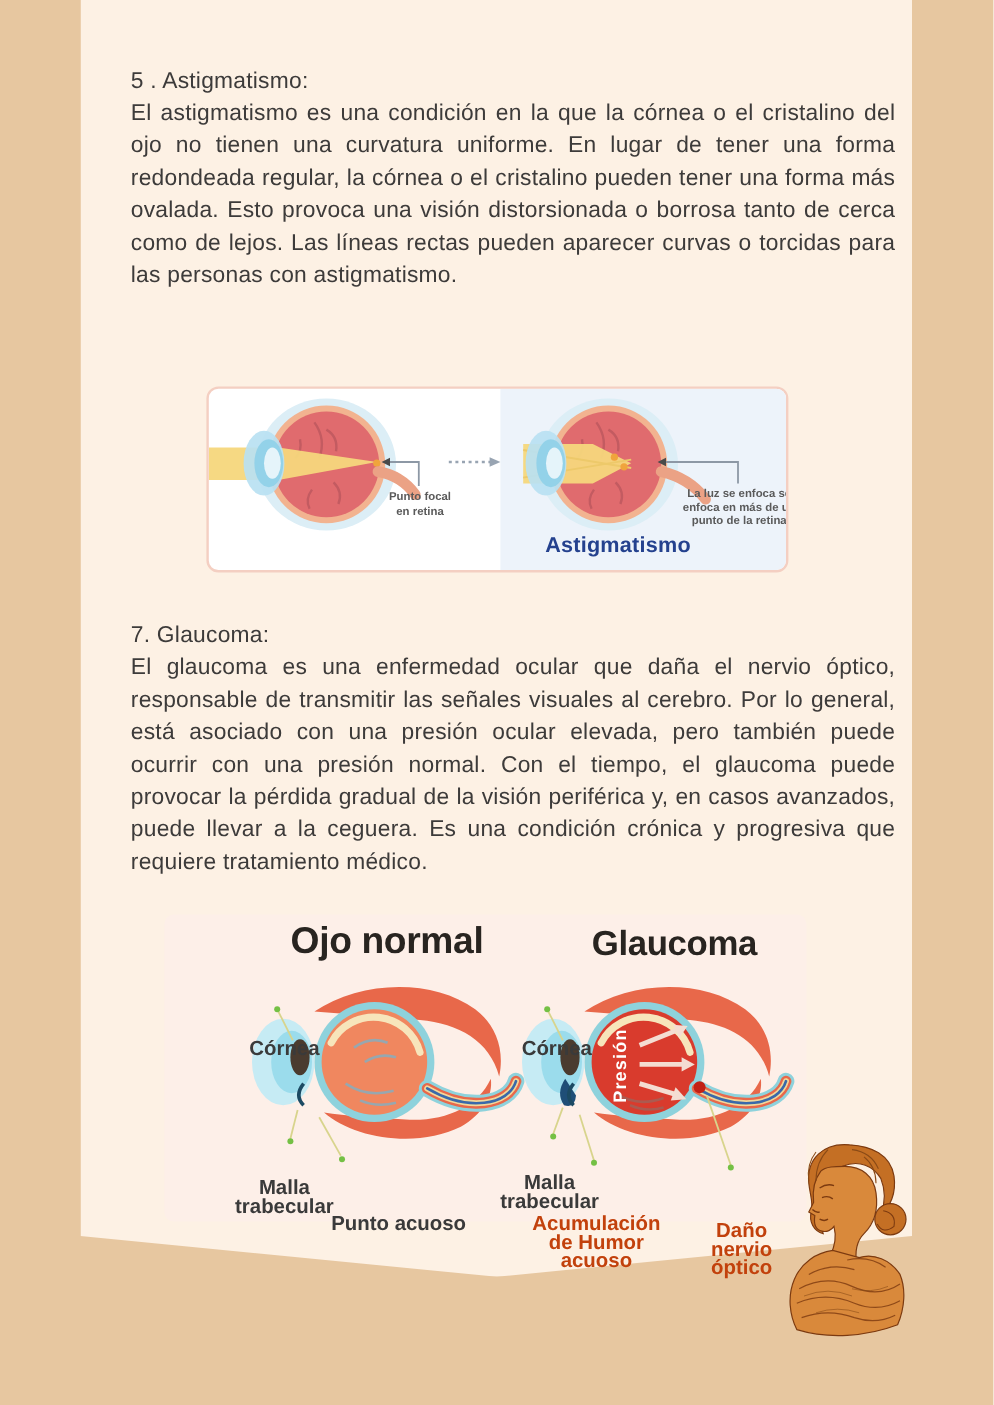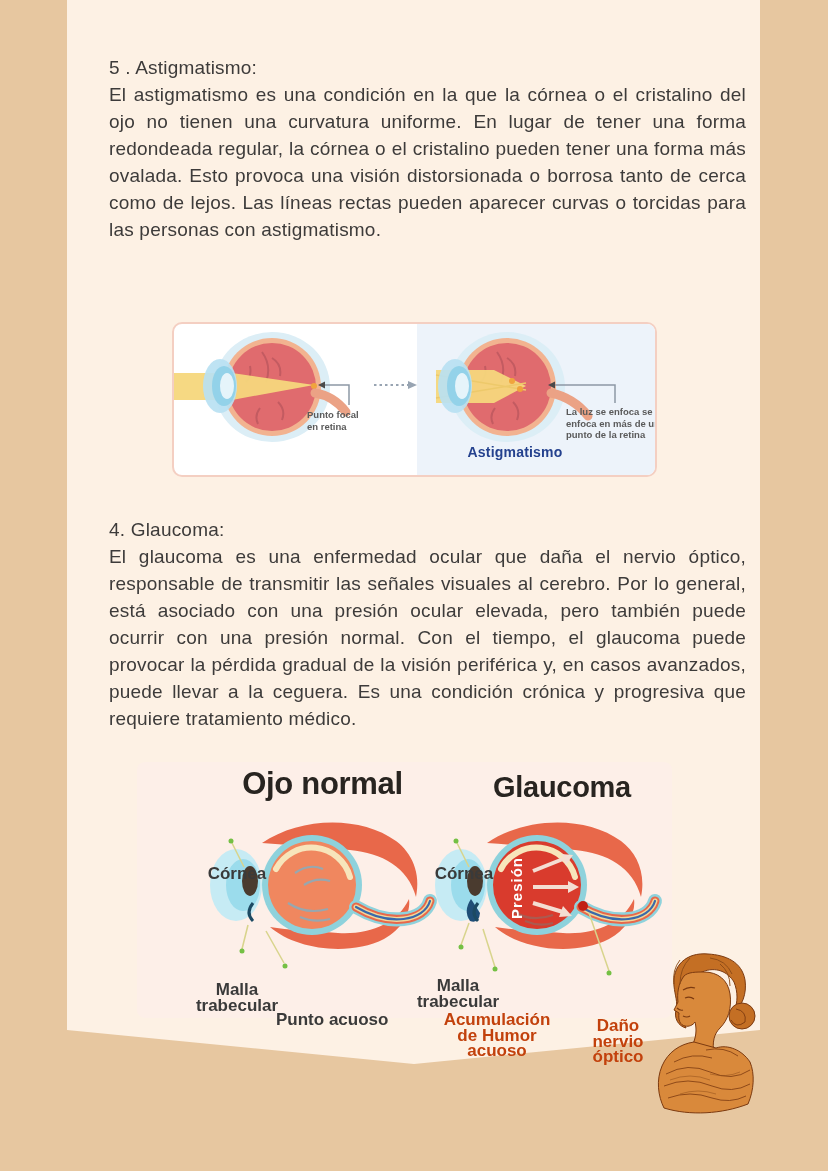--- a/index.html
+++ b/index.html
@@ -26,26 +26,26 @@
   .fig1{
     position:absolute; left:172px; top:322px; width:485px; height:155px;
     background:#ffffff; border:2px solid #f4cfc2; border-radius:10px;
     box-sizing:border-box; overflow:hidden;
   }
   .fig1 svg{position:absolute; left:0; top:0;}
   .fig1 .cap{
     position:absolute; font-weight:bold; text-align:center;
   }
   .cap-normal{left:28px; top:438px; width:160px; font-size:15px; color:#4a4a4a;}
-  .cap-astig{left:428px; top:440px; width:170px; font-size:14px; letter-spacing:.2px;}
+  .cap-astig{left:428px; top:440px; width:170px; font-size:18px; letter-spacing:.2px;}
   .fig1 .cap-normal{left:8px; top:118px; width:160px;margin-top:40px;}
   .fig1 .cap-astig{left:256px; top:120px; width:170px;}
   .ptr-label{
     position:absolute; font-size:9.5px; line-height:11.5px; font-weight:bold;
-    color:#5a5a5a; text-align:left; white-space:pre-line;
+    color:#5a5a5a; text-align:center; white-space:pre-line;
   }
   .ptr-left{left:133px; top:85px; width:86px;}
   .ptr-right{left:392px; top:82px; width:100px;}
 
   
   .fig2{
     position:absolute; left:137px; top:762px; width:535px; height:256px;
     background:#fdefe8; border-radius:8px;
   }
   .fig2-title{
@@ -132,21 +132,21 @@
 en retina</div>
     <div class="ptr-label ptr-right">La luz se enfoca se
 enfoca en más de un
 punto de la retina</div>
 
     <div class="cap cap-normal"><span>Ojo normal</span>&nbsp;<span style="color:#3fae49;font-size:17px;">✓</span></div>
     <div class="cap cap-astig" style="color:#24418e;">Astigmatismo</div>
   </div>
 
   <div class="text-block" id="sec2">
-    <div class="heading">4. Glaucoma:</div>
+    <div class="heading">7. Glaucoma:</div>
     <p class="body">El glaucoma es una enfermedad ocular que daña el nervio óptico, responsable de transmitir las señales visuales al cerebro. Por lo general, está asociado con una presión ocular elevada, pero también puede ocurrir con una presión normal. Con el tiempo, el glaucoma puede provocar la pérdida gradual de la visión periférica y, en casos avanzados, puede llevar a la ceguera. Es una condición crónica y progresiva que requiere tratamiento médico.</p>
   </div>
 
   <div class="fig2">
     <div class="fig2-title left">Ojo normal</div>
     <div class="fig2-title right">Glaucoma</div>
 
     <div class="subfig normal">
       <svg width="240" height="150" viewBox="0 0 240 150">
         <path d="M62,28 C100,2 160,0 196,26 C212,38 221,58 216,82 C208,52 182,38 150,35 C118,32 88,30 62,28 Z" fill="#e8684a"></path>

